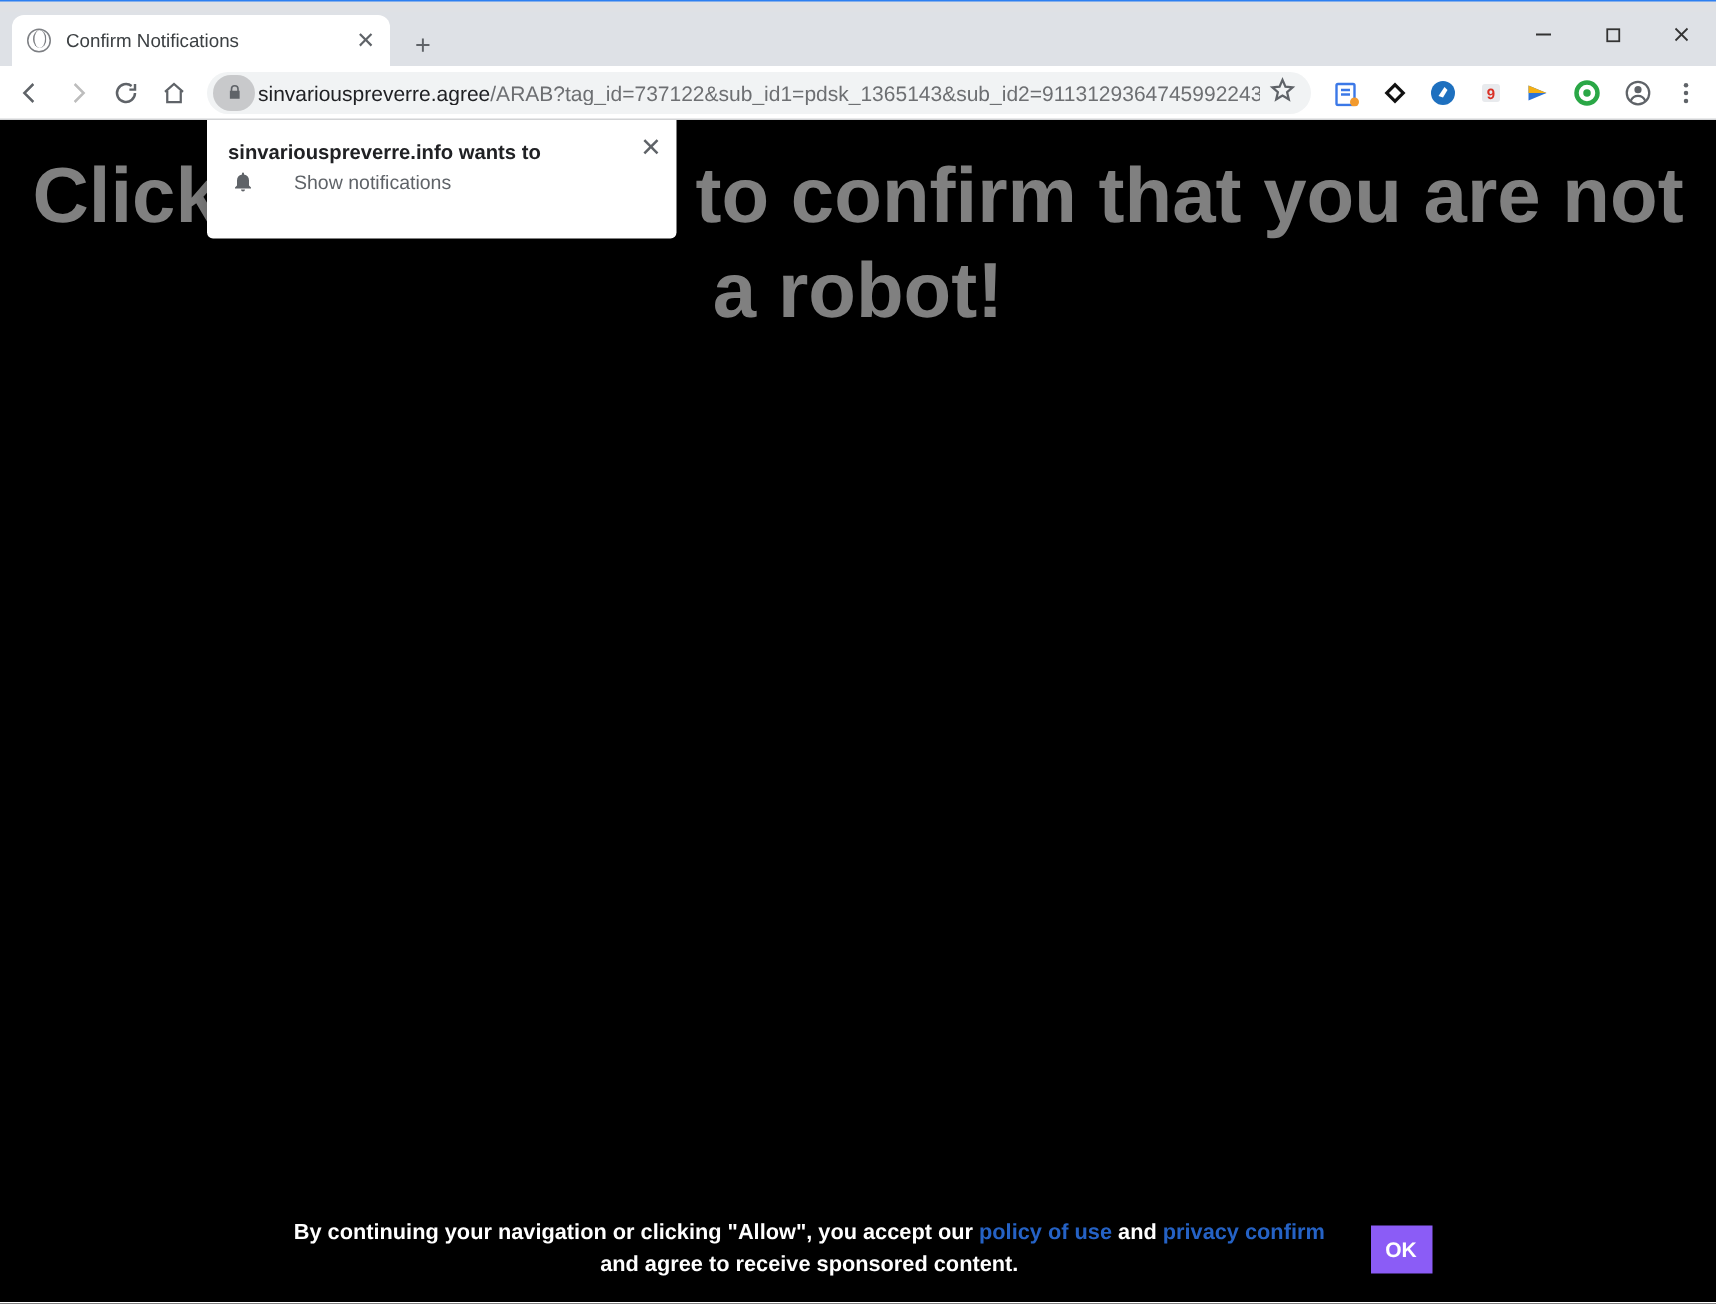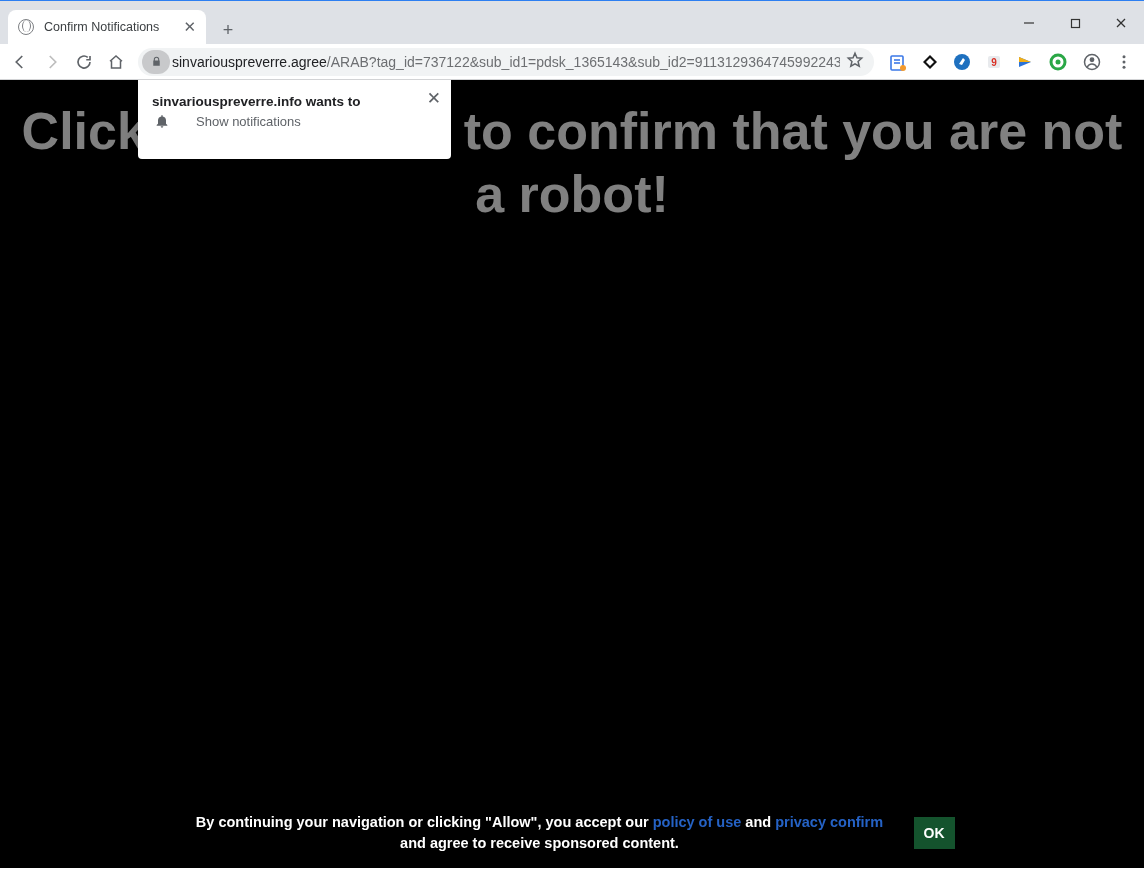--- a/index.html
+++ b/index.html
@@ -23,21 +23,21 @@
   .tabstrip {
     height: 36px;
     background: #dee1e6;
     display: flex;
     align-items: flex-end;
     padding-left: 8px;
     position: relative;
   }
   .tab {
     height: 34px;
-    width: 198px;
+    width: 252px;
     background: #fff;
     border-top-left-radius: 8px;
     border-top-right-radius: 8px;
     display: flex;
     align-items: center;
     padding: 0 10px;
     font-size: 12.5px;
     color: #3c4043;
     position: relative;
   }
@@ -187,21 +187,21 @@
     font-size:14.5px;
     color:#fff;
     text-align:center;
     font-family:Arial,sans-serif;
     font-weight:bold;
     line-height:1.45;
     max-width:700px;
   }
   .cookie-text a{ color:#2562c5; text-decoration:none; font-weight:bold;}
   .ok-btn{
-    background:#14532d;
+    background:#8b5cf6;
     color:#fff;
     border:none;
     font-size:14px;
     font-weight:bold;
     padding:8px 10px;
     cursor:pointer;
   }
 </style>
 </head>
 <body>

